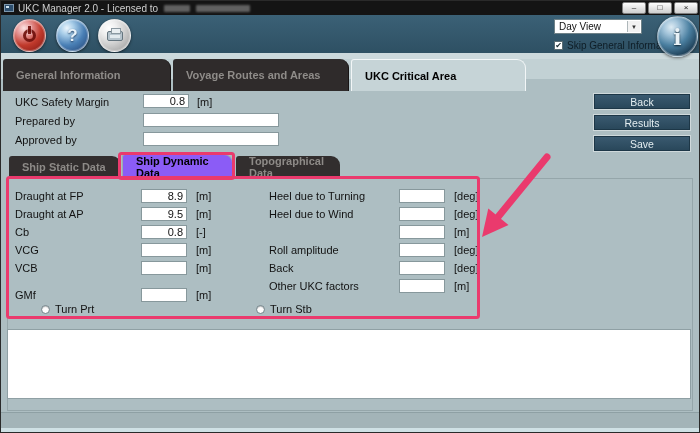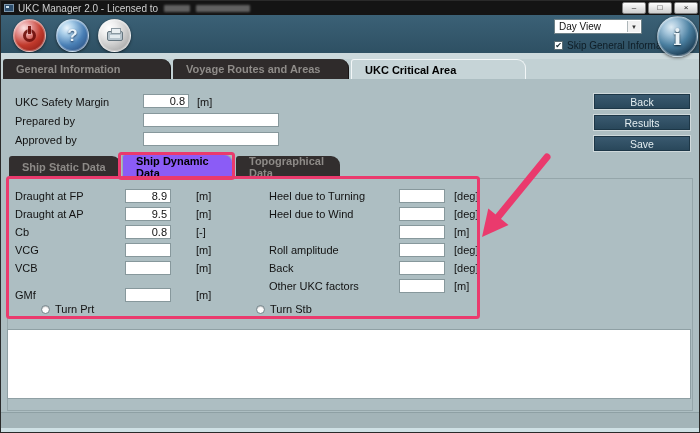--- a/index.html
+++ b/index.html
@@ -32,21 +32,21 @@
   #view-select .arrow{position:absolute;right:1px;top:1px;bottom:1px;width:13px;background:#f2f2f2;border-left:1px solid #aeb7ba;font-size:6px;display:flex;align-items:center;justify-content:center;color:#333;}
   #skip-row{position:absolute;left:553px;top:39px;display:flex;align-items:center;gap:4px;}
   #skip-checkbox{width:9px;height:9px;background:#fff;border:1px solid #5b6d73;font-size:8px;line-height:8px;text-align:center;color:#1c2c33;}
   #skip-label{font-size:10px;color:#0e1d26;}
   #info-orb{left:656px;top:15px;width:41px;height:41px;background:radial-gradient(circle at 34% 26%,#ddebf3 0%,#a3c4da 20%,#4a7fa0 48%,#1c3d55 78%,#142f42 100%);z-index:6;}
   #info-glyph{font-family:"DejaVu Serif",serif;font-size:22px;font-weight:bold;color:#e8f1f6;text-shadow:0 1px 2px #0d2230;}
 
   
   #light-strip{position:absolute;left:0;top:52px;width:700px;height:6px;background:#ccd9dc;}
   #tabstrip{position:absolute;left:0;top:58px;width:700px;height:20px;background:#c2d1d4;}
-  .tab{position:absolute;top:0;height:20px;font-size:11px;font-weight:bold;display:flex;align-items:center;padding-left:13px;border-radius:3px 9px 0 0;}
+  .tab{position:absolute;top:0;height:32px;font-size:11px;font-weight:bold;display:flex;align-items:center;padding-left:13px;border-radius:3px 9px 0 0;}
   .tab.inactive{background:#2f2b2b;color:#8f8c89;border-right:1px solid #181414;}
   .tab.active{background:#c6d4d7;color:#000;border:1px solid #f2f6f7;border-bottom:none;z-index:2;}
   #tab-0{left:2px;width:168px;}
   #tab-1{left:172px;width:176px;}
   #tab-2{left:350px;width:175px;}
 
   
   .form-label{position:absolute;font-size:11px;color:#121212;}
   .field{position:absolute;height:14px;background:#fff;border:1px solid #87989c;font-size:11px;color:#111;padding:0 3px;font-family:"Liberation Sans",sans-serif;}
   .field.num{text-align:right;}
@@ -64,21 +64,21 @@
   #subtab-1{left:121px;width:111px;}
   #subtab-2{left:235px;width:104px;}
   #subtab-3{left:343px;width:137px;}
   #panel{position:absolute;left:6px;top:177px;width:686px;height:233px;border:1px solid #95a6aa;background:#adbec2;}
 
   .dyn-row{position:absolute;left:0;width:700px;height:15px;}
   .dyn-label{position:absolute;top:1px;font-size:11px;color:#121212;}
   .dyn-input{position:absolute;top:0;height:14px;width:46px;background:#fff;border:1px solid #87989c;font-size:11px;text-align:right;padding:0 3px;font-family:"Liberation Sans",sans-serif;color:#111;}
   .dyn-unit{position:absolute;top:1px;font-size:11px;color:#121212;}
   .dyn-row.left .dyn-label{left:14px;}
-  .dyn-row.left .dyn-input{left:124px;}
+  .dyn-row.left .dyn-input{left:140px;}
   .dyn-row.left .dyn-unit{left:195px;}
   .dyn-row.right .dyn-label{left:268px;}
   .dyn-row.right .dyn-input{left:398px;}
   .dyn-row.right .dyn-unit{left:453px;}
 
   .radio-item{position:absolute;top:302px;display:flex;align-items:center;gap:5px;}
   .radio-circle{width:9px;height:9px;border-radius:50%;background:#fdfdfd;border:1px solid #6f8187;box-shadow:inset 0 1px 1px rgba(0,0,0,.25);}
   .radio-label{font-size:11px;color:#121212;}
 
   #listbox{position:absolute;left:6px;top:328px;width:684px;height:70px;background:#fff;border:1px solid #8fa0a4;}

